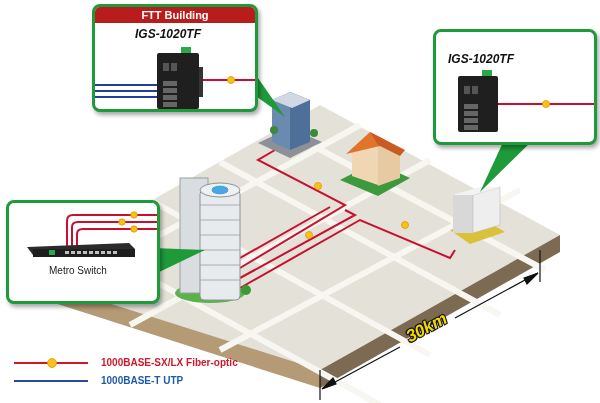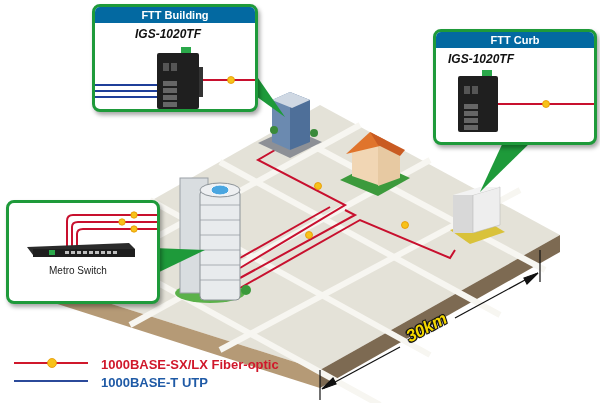--- a/index.html
+++ b/index.html
@@ -1,23 +1,23 @@
 <!DOCTYPE html>
 <html><head>
 <meta charset="utf-8">
 <style>
   html, body { margin:0; padding:0; background:#ffffff; }
   body { width:600px; height:403px; position:relative; overflow:hidden; font-family:"Liberation Sans", sans-serif; }
   #scene { position:absolute; left:0; top:0; width:600px; height:403px; }
   .callout { position:absolute; background:#fff; border:3px solid #1e9a3a; border-radius:8px; box-shadow:2px 3px 4px rgba(0,0,0,0.35); overflow:hidden; }
-  .callout-header { background:#0369a1; color:#fff; font-weight:bold; font-size:11px; text-align:center; height:16px; line-height:16px; }
+  .callout-header { background:#b91c1c; color:#fff; font-weight:bold; font-size:11px; text-align:center; height:16px; line-height:16px; }
   .callout-footer { position:absolute; left:0; right:0; bottom:0; background:#1e9a3a; color:#fff; font-weight:bold; font-size:11px; text-align:center; height:18px; line-height:18px; }
   .model { position:absolute; font-weight:bold; font-size:12px; color:#111;font-style:italic; }
   .sublabel { position:absolute; font-size:10px; color:#222; }
-  .legend-text { position:absolute; font-size:13px; font-weight:bold; }
+  .legend-text { position:absolute; font-size:10px; font-weight:bold; }
   .km { position:absolute; font-size:17px; font-weight:bold; font-style:italic; color:#f5d800; text-shadow:-1px -1px 0 #111,1px -1px 0 #111,-1px 1px 0 #111,1px 1px 0 #111,0 0 2px #000; transform:rotate(-28deg); }
 </style>
 </head>
 <body>
 
 <svg id="scene" viewBox="0 0 600 403" xmlns="http://www.w3.org/2000/svg">
 
   <g>
     <polygon points="20,275 320,105 560,235 320,370" fill="#e4e2d8"></polygon>
     <polygon points="20,275 320,370 320,388 20,292" fill="#b59a76"></polygon>
@@ -122,21 +122,20 @@
     <rect x="68" y="20" width="6" height="8" fill="#555"></rect>
       <rect x="76" y="20" width="6" height="8" fill="#555"></rect>
     <rect x="68" y="38" width="14" height="5" fill="#666"></rect>
       <rect x="68" y="45" width="14" height="5" fill="#666"></rect>
     <rect x="68" y="52" width="14" height="5" fill="#666"></rect>
       <rect x="68" y="59" width="14" height="5" fill="#666"></rect>
   </svg>
 </div>
 
 <div class="callout" style="left:433px; top:29px; width:158px; height:110px;">
-  <div class="callout-header">FTT Curb</div>
   <div class="model" style="left:12px; top:20px;">IGS-1020TF</div>
   <svg width="158" height="75" style="position:absolute; left:0; top:34px;">
     <line x1="52" y1="38" x2="158" y2="38" stroke="#c8102e" stroke-width="2"></line>
     <circle cx="110" cy="38" r="3.5" fill="#f7c21a" stroke="#e59400" stroke-width="0.8"></circle>
     <rect x="46" y="4" width="10" height="6" fill="#2aa84a"></rect>
     <rect x="22" y="10" width="40" height="56" rx="2" fill="#1f1f1f"></rect>
     <rect x="28" y="20" width="6" height="8" fill="#555"></rect>
       <rect x="36" y="20" width="6" height="8" fill="#555"></rect>
     <rect x="28" y="38" width="14" height="5" fill="#666"></rect>
       <rect x="28" y="45" width="14" height="5" fill="#666"></rect>

